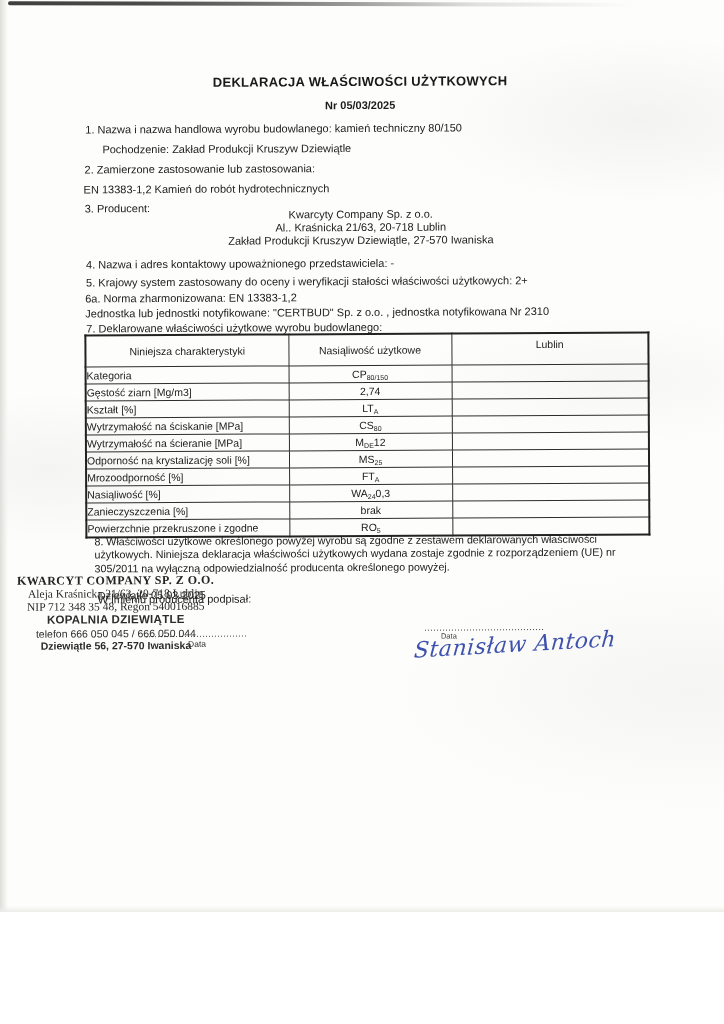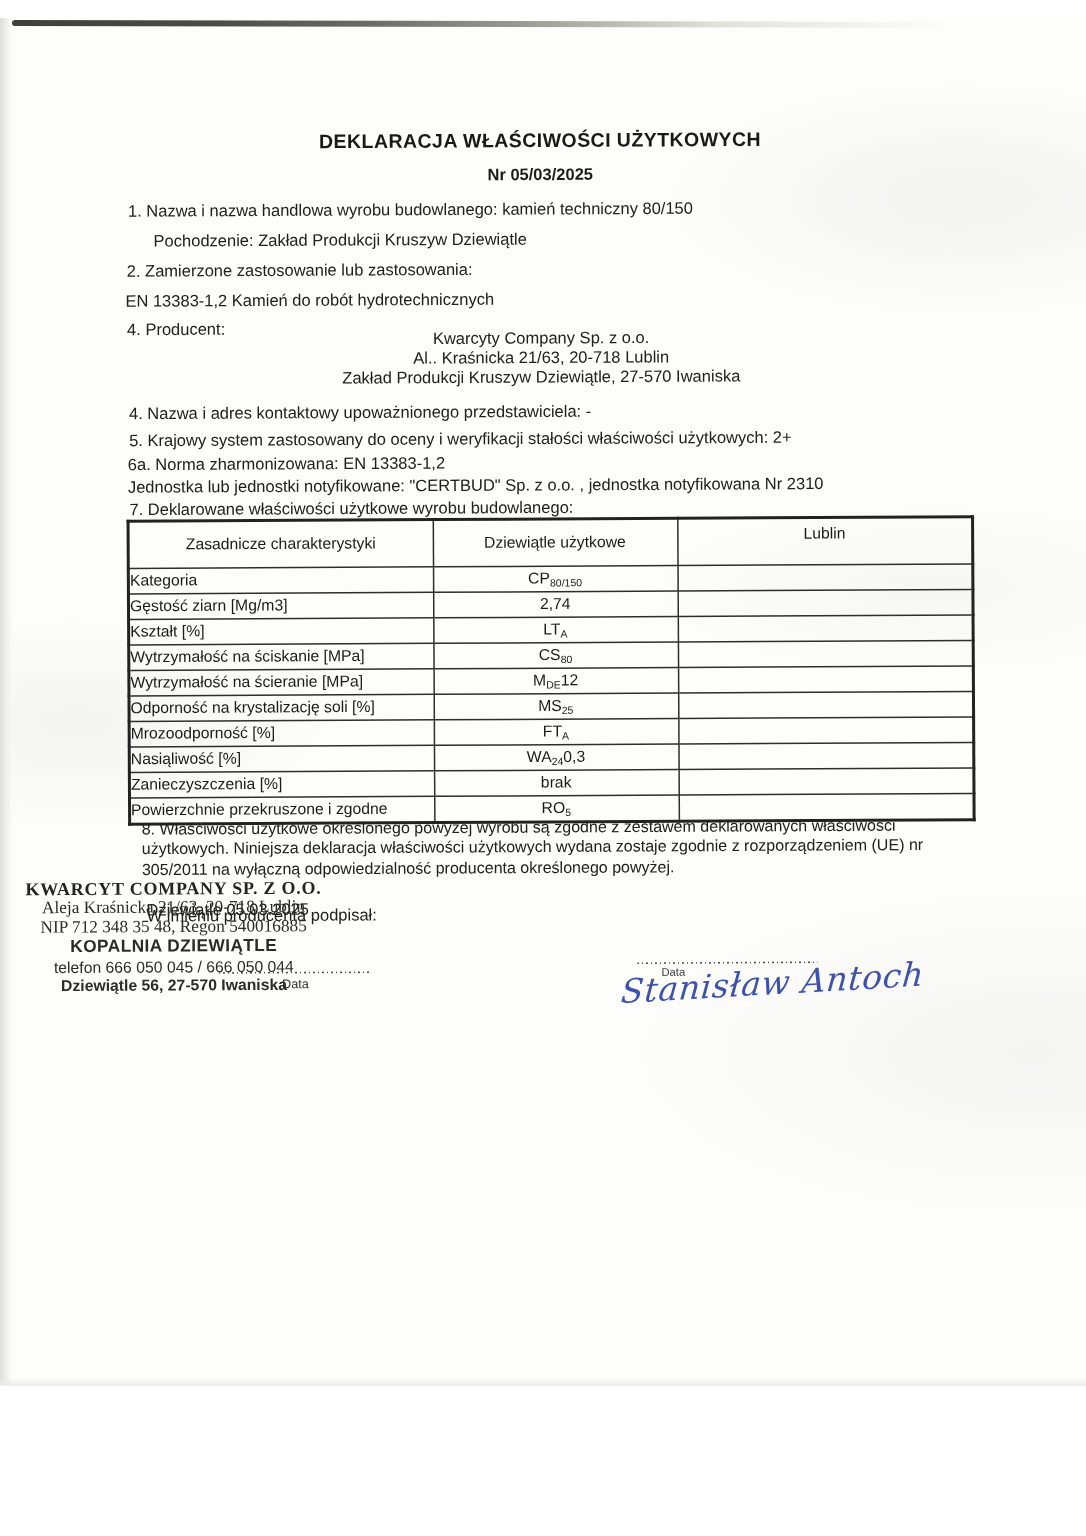--- a/index.html
+++ b/index.html
@@ -1,19 +1,19 @@
 <!DOCTYPE html>
 <html lang="pl"><head>
 <meta charset="utf-8">
 <style>
   html,body{margin:0;padding:0;background:#ffffff;}
   .page{
     position:relative;
     width:724px;height:912px;
-    margin:12px auto;
+    margin:0 auto;
     overflow:hidden;
     font-family:"Liberation Sans", sans-serif;
     color:#1f1f1f;
     background-color:#fdfdfb;
     background-image:
       radial-gradient(ellipse 300px 120px at 640px 120px, rgba(190,190,185,0.16), transparent 70%),
       radial-gradient(ellipse 260px 110px at 50px 470px, rgba(190,190,185,0.14), transparent 70%),
       radial-gradient(ellipse 420px 170px at 690px 690px, rgba(190,190,185,0.13), transparent 70%),
       radial-gradient(ellipse 520px 130px at 360px 1005px, rgba(182,182,177,0.18), transparent 70%),
       radial-gradient(ellipse 300px 90px at 620px 380px, rgba(190,190,185,0.10), transparent 70%);
@@ -101,42 +101,42 @@
 
   <div class="content">
 
     <div class="abs doc-title">DEKLARACJA WŁAŚCIWOŚCI UŻYTKOWYCH</div>
     <div class="abs doc-number">Nr 05/03/2025</div>
 
     <div class="abs bodyline l-item1">1. Nazwa i nazwa handlowa wyrobu budowlanego: kamień techniczny 80/150</div>
     <div class="abs bodyline l-origin">Pochodzenie:  Zakład Produkcji Kruszyw Dziewiątle</div>
     <div class="abs bodyline l-item2">2. Zamierzone zastosowanie lub zastosowania:</div>
     <div class="abs bodyline l-use">EN 13383-1,2 Kamień do robót hydrotechnicznych</div>
-    <div class="abs bodyline l-item3">4. Producent:</div>
+    <div class="abs bodyline l-item3">3. Producent:</div>
 
     <div class="abs prodline p0">Kwarcyty Company Sp. z o.o.</div>
     <div class="abs prodline p1">Al.. Kraśnicka 21/63, 20-718 Lublin</div>
     <div class="abs prodline p2">Zakład Produkcji Kruszyw Dziewiątle, 27-570 Iwaniska</div>
 
     <div class="abs bodyline l-item4">4. Nazwa i adres kontaktowy upoważnionego przedstawiciela: -</div>
     <div class="abs bodyline l-item5">5. Krajowy system zastosowany do oceny i weryfikacji stałości właściwości użytkowych: 2+</div>
     <div class="abs bodyline l-item6a">6a. Norma zharmonizowana: EN 13383-1,2</div>
     <div class="abs bodyline l-notified">Jednostka lub jednostki notyfikowane: "CERTBUD" Sp. z o.o. , jednostka notyfikowana Nr 2310</div>
     <div class="abs bodyline l-item7">7. Deklarowane właściwości użytkowe wyrobu budowlanego:</div>
 
     <table class="abs props">
       <colgroup>
           <col class="col1">
           <col class="col2">
           <col class="col3">
         </colgroup>
       <thead>
         <tr>
-          <th>Zasadnicze charakterystyki</th>
-          <th>Dziewiątle użytkowe</th>
+          <th>Niniejsza charakterystyki</th>
+          <th>Nasiąliwość użytkowe</th>
           <th class="h-uwagi">Lublin</th>
         </tr>
       </thead>
       <tbody>
           <tr>
             <td class="c1">Kategoria</td>
             <td class="c2"><span>CP</span><span class="sub">80/150</span></td>
             <td class="c3"></td>
           </tr>
           <tr>

